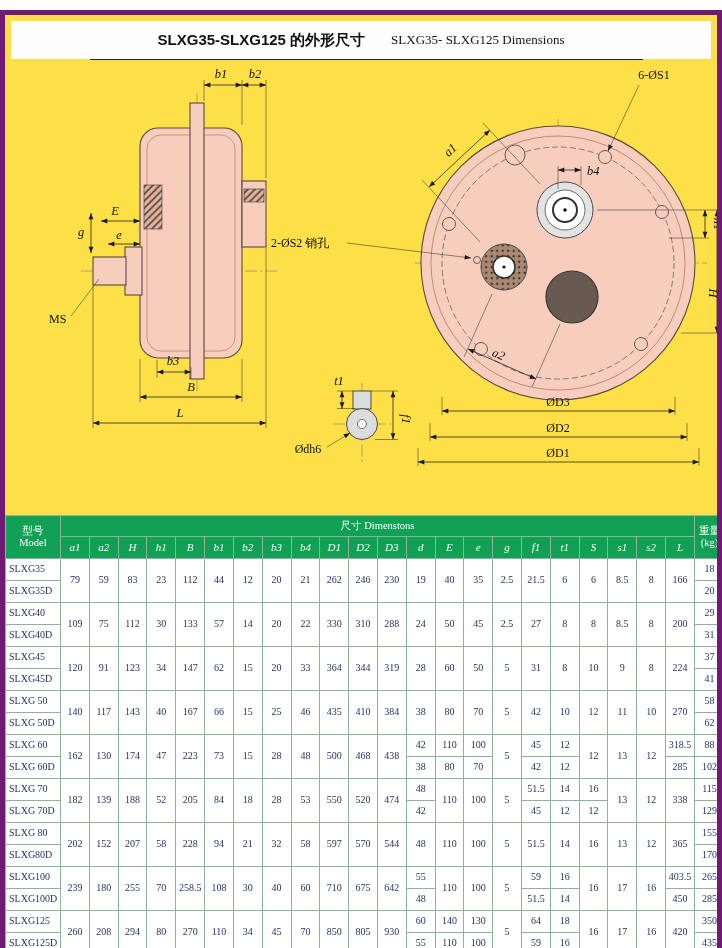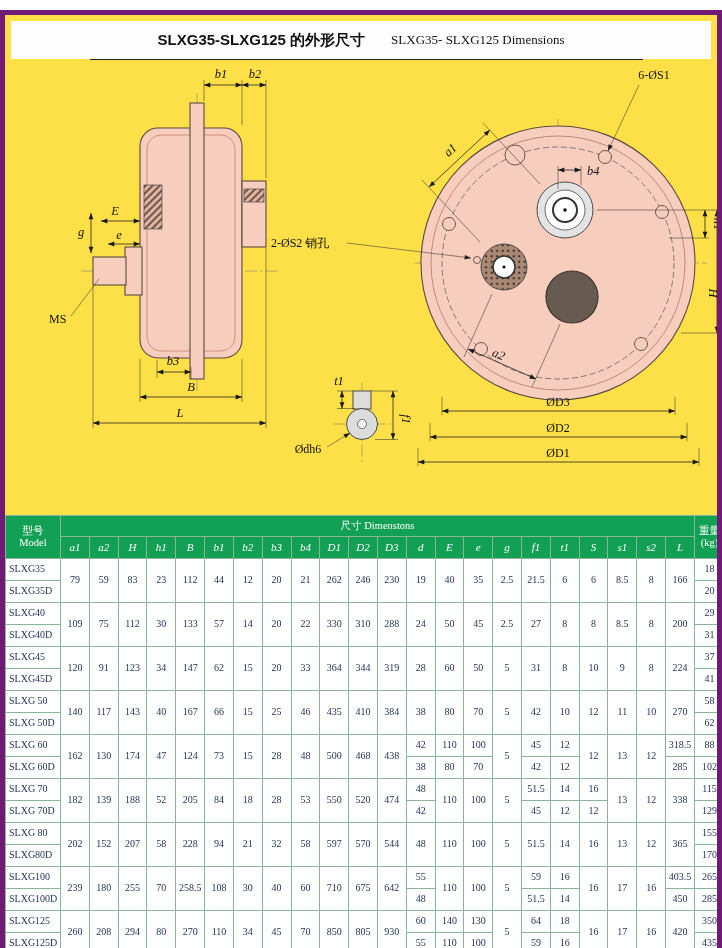--- a/index.html
+++ b/index.html
@@ -377,21 +377,21 @@
         <tr>
           <td class="model">SLXG 50D</td>
           <td class="wt">62</td>
         </tr>
         <tr>
           <td class="model">SLXG 60</td>
           <td rowspan="2">162</td>
           <td rowspan="2">130</td>
           <td rowspan="2">174</td>
           <td rowspan="2">47</td>
-          <td rowspan="2">124</td>
+          <td rowspan="2">223</td>
           <td rowspan="2">73</td>
           <td rowspan="2">15</td>
           <td rowspan="2">28</td>
           <td rowspan="2">48</td>
           <td rowspan="2">500</td>
           <td rowspan="2">468</td>
           <td rowspan="2">438</td>
           <td>42</td>
           <td>110</td>
           <td>100</td>

